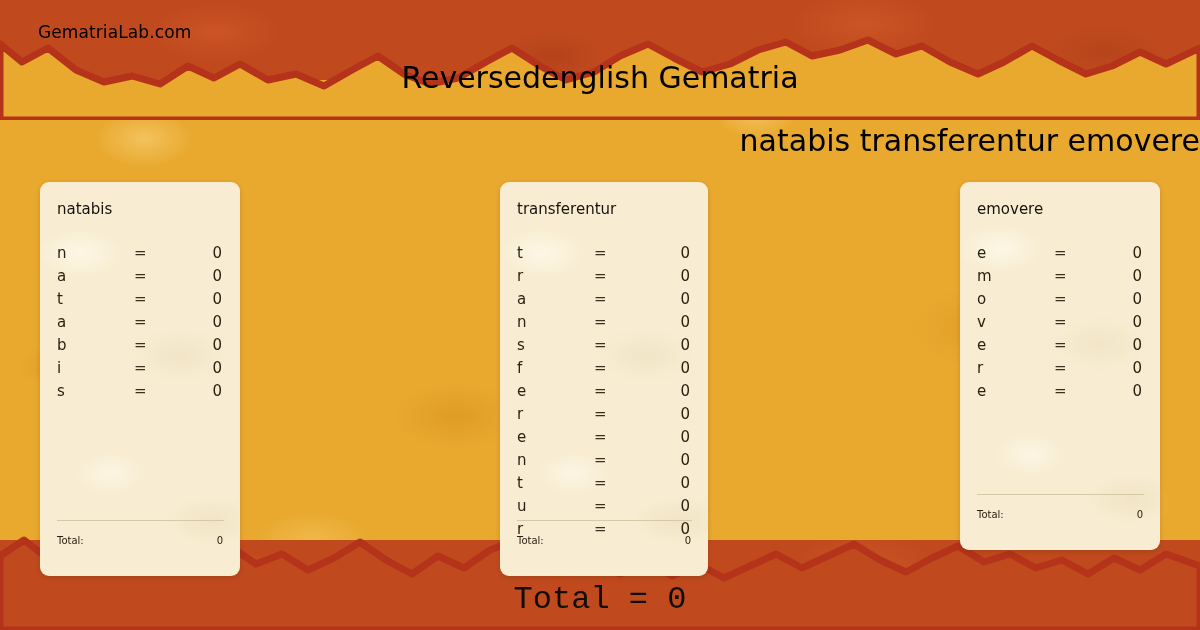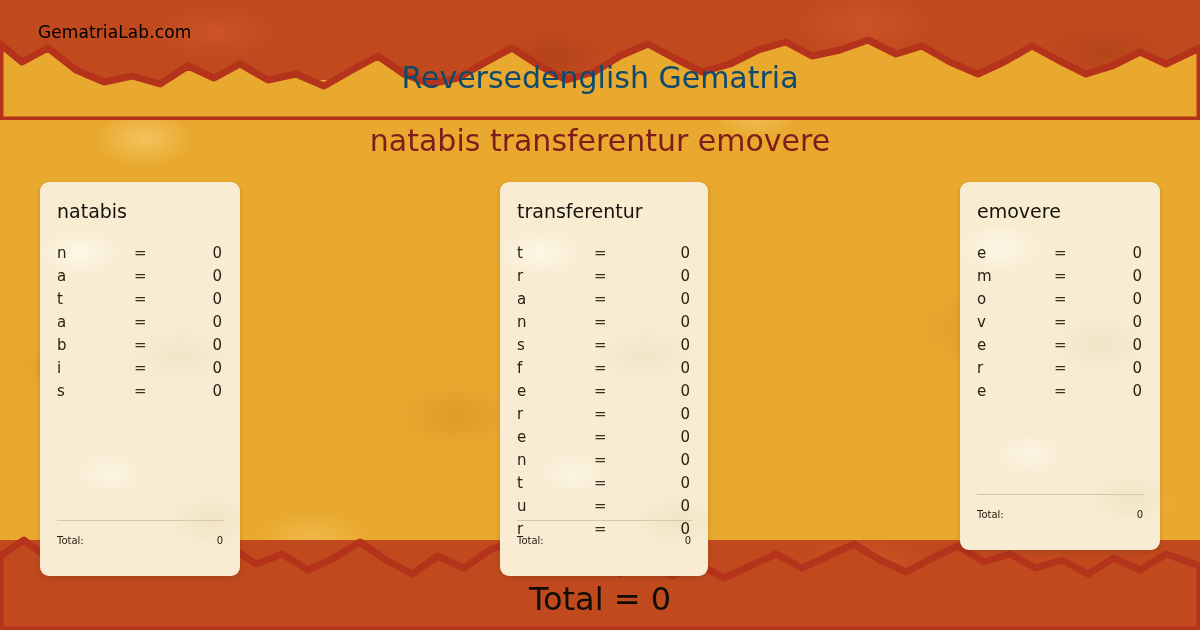--- a/index.html
+++ b/index.html
@@ -73,31 +73,31 @@
   }
 
   
   .title {
     position: absolute;
     left: 0;
     top: 60px;
     width: 1200px;
     text-align: center;
     font-size: 30px;
-    color: #0c4a6e;
+    color: #000000;
     white-space: nowrap;
   }
   .subtitle {
     position: absolute;
     left: 0;
     top: 123px;
     width: 1200px;
-    text-align: center;
+    text-align: right;
     font-size: 30px;
-    color: #7f1d1d;
+    color: #000000;
     white-space: nowrap;
   }
 
   
   .card {
     position: absolute;
     top: 182px;
     border-radius: 9px;
     background-color: #f8edd2;
     background-image:
@@ -109,21 +109,21 @@
     overflow: hidden;
   }
   .card.c1 { left: 40px;  width: 200px; height: 394px; }
   .card.c2 { left: 500px; width: 208px; height: 394px; }
   .card.c3 { left: 960px; width: 200px; height: 368px; }
 
   .card-title {
     position: absolute;
     left: 17px;
     top: 18px;
-    font-size: 19px;
+    font-size: 15px;
     color: #17130c;
     white-space: nowrap;
   }
 
   .rows {
     position: absolute;
     left: 0;
     top: 60px;
     width: 100%;
   }
@@ -174,20 +174,21 @@
   .grand-total {
     position: absolute;
     left: 0;
     bottom: 12px;
     width: 1200px;
     text-align: center;
     font-size: 32px;
     color: #100c06;
     white-space: nowrap;
     z-index: 6;
+    font-family: Liberation Mono, monospace;
   }
 </style>
 </head>
 <body>
 
 <div id="stage">
 
   <div class="amber-bg"></div>
 
   <div class="band top"></div>

